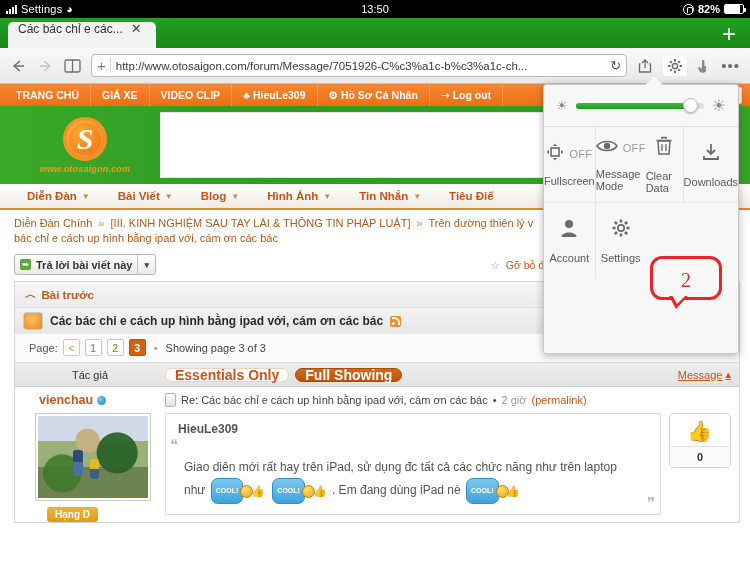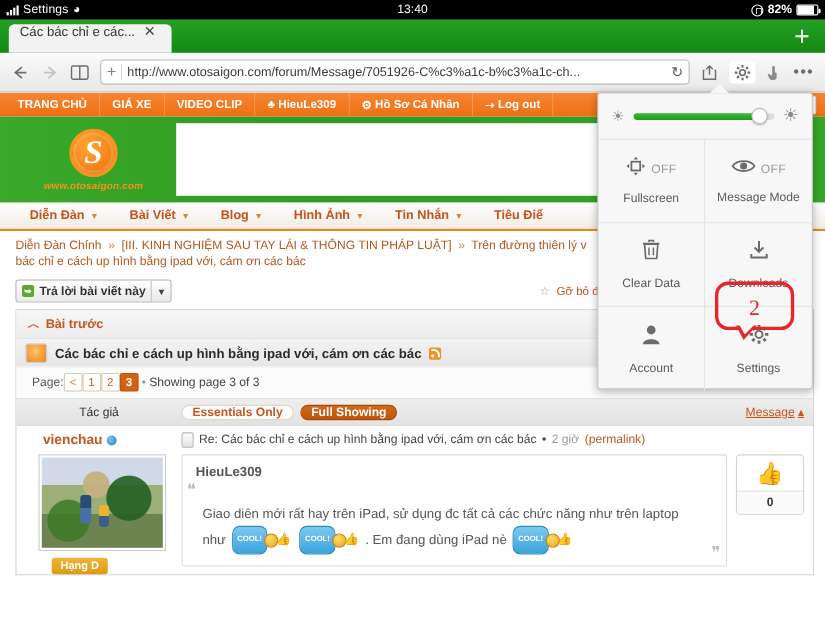--- a/index.html
+++ b/index.html
@@ -210,21 +210,21 @@
   }
   .rss::after{
     content:''; position:absolute; left:2px; bottom:2px; width:3px; height:3px;
     background:#fff; border-radius:50%;
   }
   .rss::before{
     content:''; position:absolute; left:2px; bottom:2px; width:6px;height:6px;
     border:2px solid #fff; border-left:none; border-bottom:none; border-radius:0 6px 0 0;
   }
   .pager {
-    display:flex; align-items:center; padding: 5px 8px 6px 14px;
+    display:flex; align-items:center; gap:5px; padding: 5px 8px 6px 14px;
     font-size: 11px; color: #555; background: #fbfbfb;
     border-top: 1px solid #ececec;
   }
   .pg {
     min-width: 17px; height: 17px; border: 1px solid #dcc7ae; border-radius: 2px;
     display:flex; align-items:center; justify-content:center;
     font-size: 10.5px; color:#c4581f; background: #fff; padding: 0 4px;
   }
   .pg.active { background: #d2620f; color:#fff; border-color:#b85510; font-weight:bold; }
   .pg.prev { color: #d08a44; }
@@ -233,21 +233,21 @@
 
   .tbl-head {
     display:flex; align-items:center;
     background: linear-gradient(#eeeeee,#e2e2e2);
     border-top: 1px solid #dcdcdc; border-bottom: 1px solid #d2d2d2;
     height: 25px; font-size: 11px; color: #333; padding: 0 8px 0 0;
   }
   .tbl-head .author-col { width: 150px; text-align:center; }
   .tg {
     height: 14px; padding: 0 9px; border-radius: 10px;
-    display:flex; align-items:center; font-size: 11px; font-weight: bold;
+    display:flex; align-items:center; font-size: 14px; font-weight: bold;
   }
   .tg.off { color: #c4581f; background: #fbfbfb; border:1px solid #e3d6c6; }
   .tg.on  { color: #fff; background: linear-gradient(#d2691a,#bb530c); border:1px solid #a94a08; margin-left: 6px;}
   .msg-link {
     margin-left: auto; font-size: 11px; color: #c4581f;
     text-decoration: underline; display:flex; align-items:center; gap:3px;
   }
 
   .post { display:flex; padding: 6px 0 0 0; }
   .post-left { width: 150px; padding: 0 8px; }
@@ -364,21 +364,21 @@
   }
   .slider .fill {
     position:absolute; top:2px; left:0; width: 88%; height: 6px;
     background: linear-gradient(#3fb83f,#1f9c1f); border-radius: 3px;
   }
   .slider .knob {
     position:absolute; top:-3px; left: 84%; width: 15px; height: 15px;
     background: #fdfdfd; border:1px solid #bdbdbd; border-radius: 50%;
     box-shadow: 0 1px 2px rgba(0,0,0,.25);
   }
-  .popup-grid { display:grid; grid-template-columns: 1fr 1fr; }
+  .popup-grid { display:grid; grid-template-columns: 1fr 1fr 1fr 1fr; }
   .pcell {
     height: 76px; border-right: 1px solid #e4e4e4; border-bottom: 1px solid #e4e4e4;
     display:flex; flex-direction:column; align-items:center; justify-content:center;
     gap: 3px; position: relative;
   }
   .pcell:nth-child(2n) { border-right: none; }
   .pcell:nth-child(n+5) { border-bottom: none; }
   .pcell .row { display:flex; align-items:center; gap: 5px; }
   .pcell .gly { color: #6b6b6b; }
   .pcell .state { font-size: 11px; color: #9a9a9a; letter-spacing: .3px; }
@@ -414,21 +414,21 @@
     <div class="sb-left">
       <span class="signal-bars">
           <i></i>
           <i></i>
           <i></i>
           <i></i>
         </span>
       <span class="carrier">Settings</span>
       <span class="wifi-icon">◕</span>
     </div>
-    <div class="sb-center">13:40</div>
+    <div class="sb-center">13:50</div>
     <div class="sb-right">
       <span class="lock-icon"></span>
       <span>82%</span>
       <span class="battery">
           <i></i>
         </span>
     </div>
   </div>
 
   <div class="tabbar">

